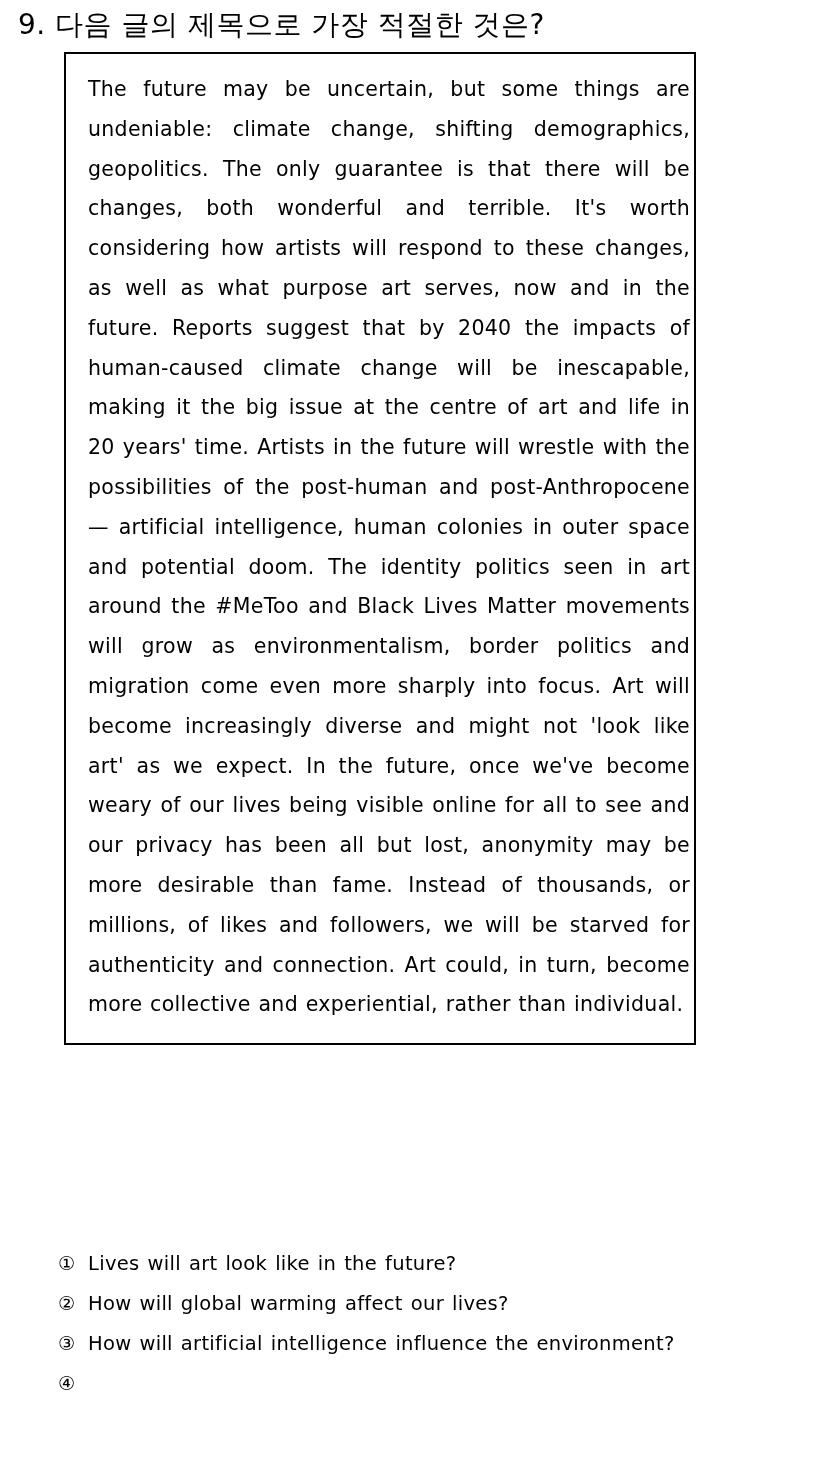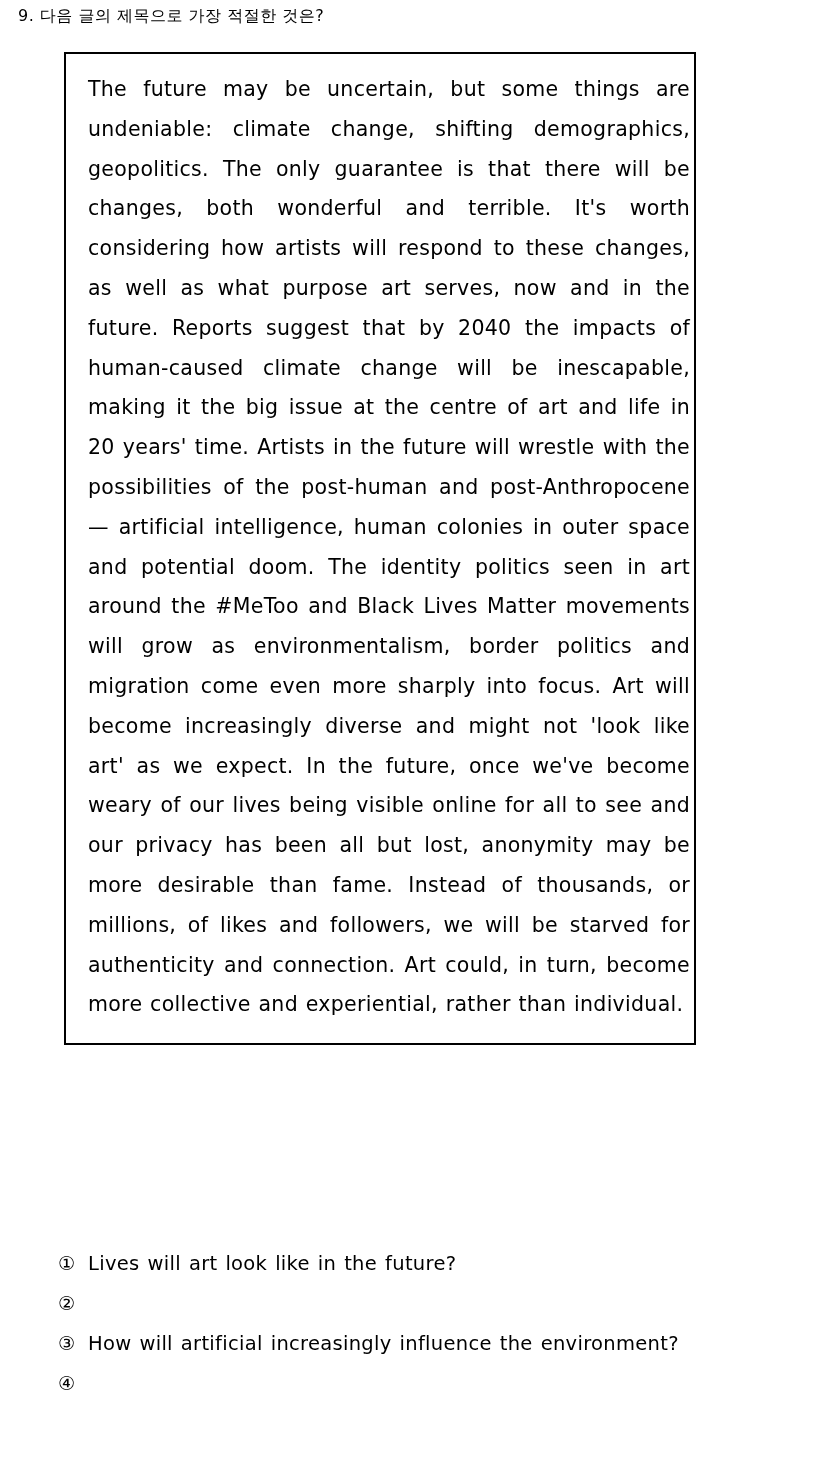--- a/index.html
+++ b/index.html
@@ -18,21 +18,21 @@
   .page {
     width: 826px;
     height: 1462px;
     position: relative;
     box-sizing: border-box;
   }
   .question-header {
     position: absolute;
     left: 18px;
     top: 6px;
-    font-size: 16px;
+    font-size: 28px;
     letter-spacing: 0.5px;
     white-space: nowrap;
   }
   .passage-box {
     position: absolute;
     left: 64px;
     top: 52px;
     width: 632px;
     box-sizing: border-box;
     border: 2px solid #000000;
@@ -86,25 +86,26 @@
 
   <div class="choices">
 
     <div class="choice">
       <span class="choice-num">①</span>
       <span class="choice-text">Lives will art look like in the future?</span>
     </div>
 
     <div class="choice">
       <span class="choice-num">②</span>
+      <span class="choice-text">How will global warming affect our lives?</span>
     </div>
 
     <div class="choice">
       <span class="choice-num">③</span>
-      <span class="choice-text">How will artificial increasingly influence the environment?</span>
+      <span class="choice-text">How will artificial intelligence influence the environment?</span>
     </div>
 
     <div class="choice">
       <span class="choice-num">④</span>
     </div>
 
   </div>
 
 </div>
 

